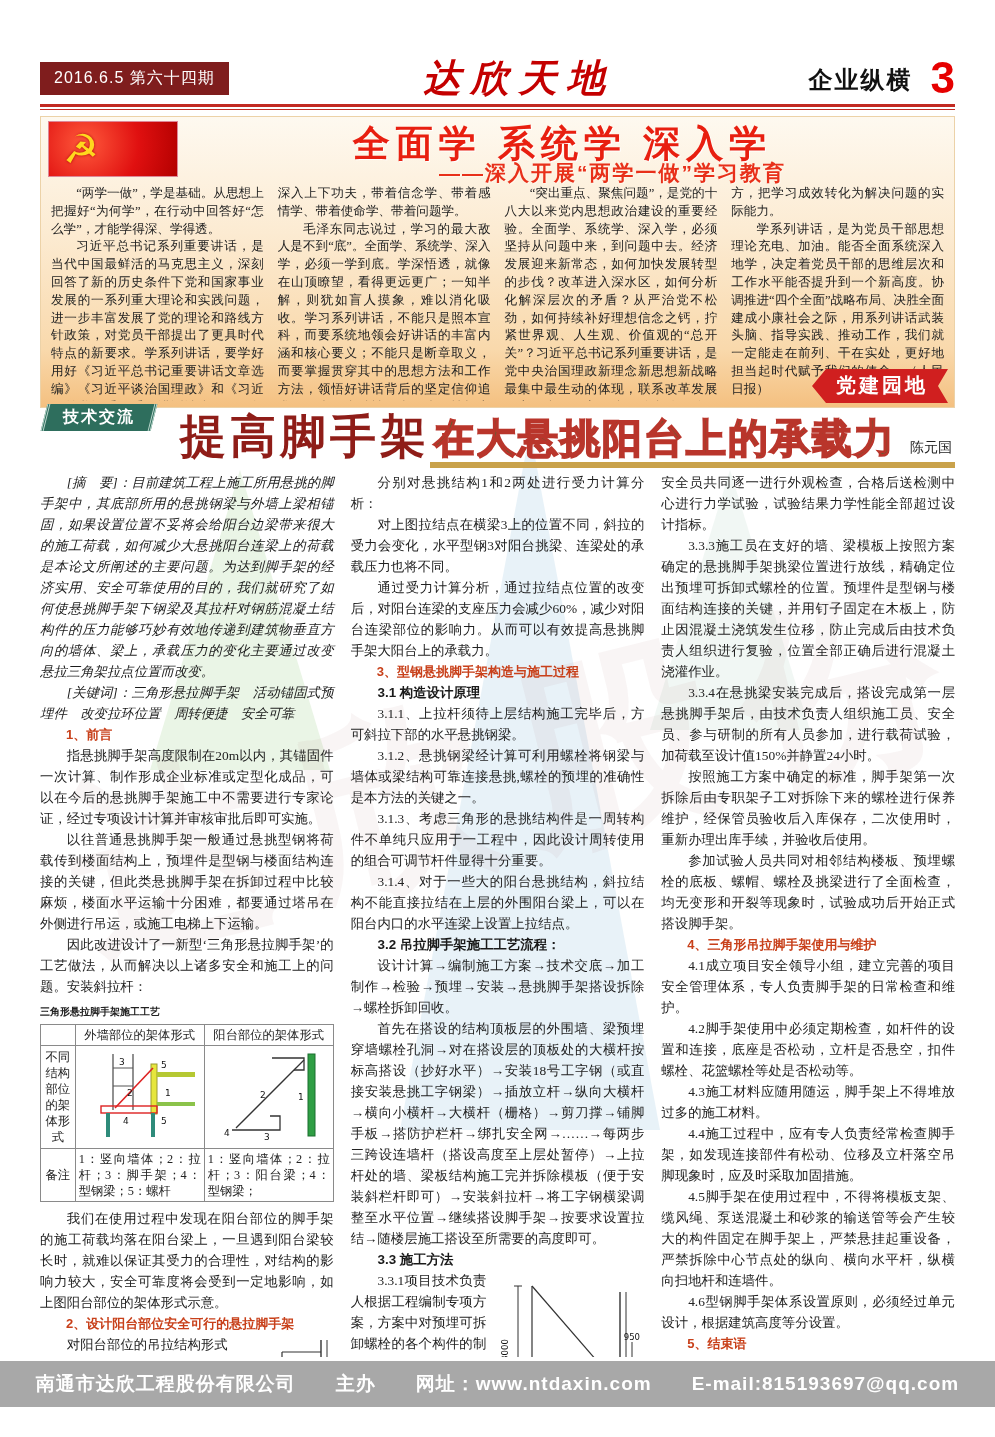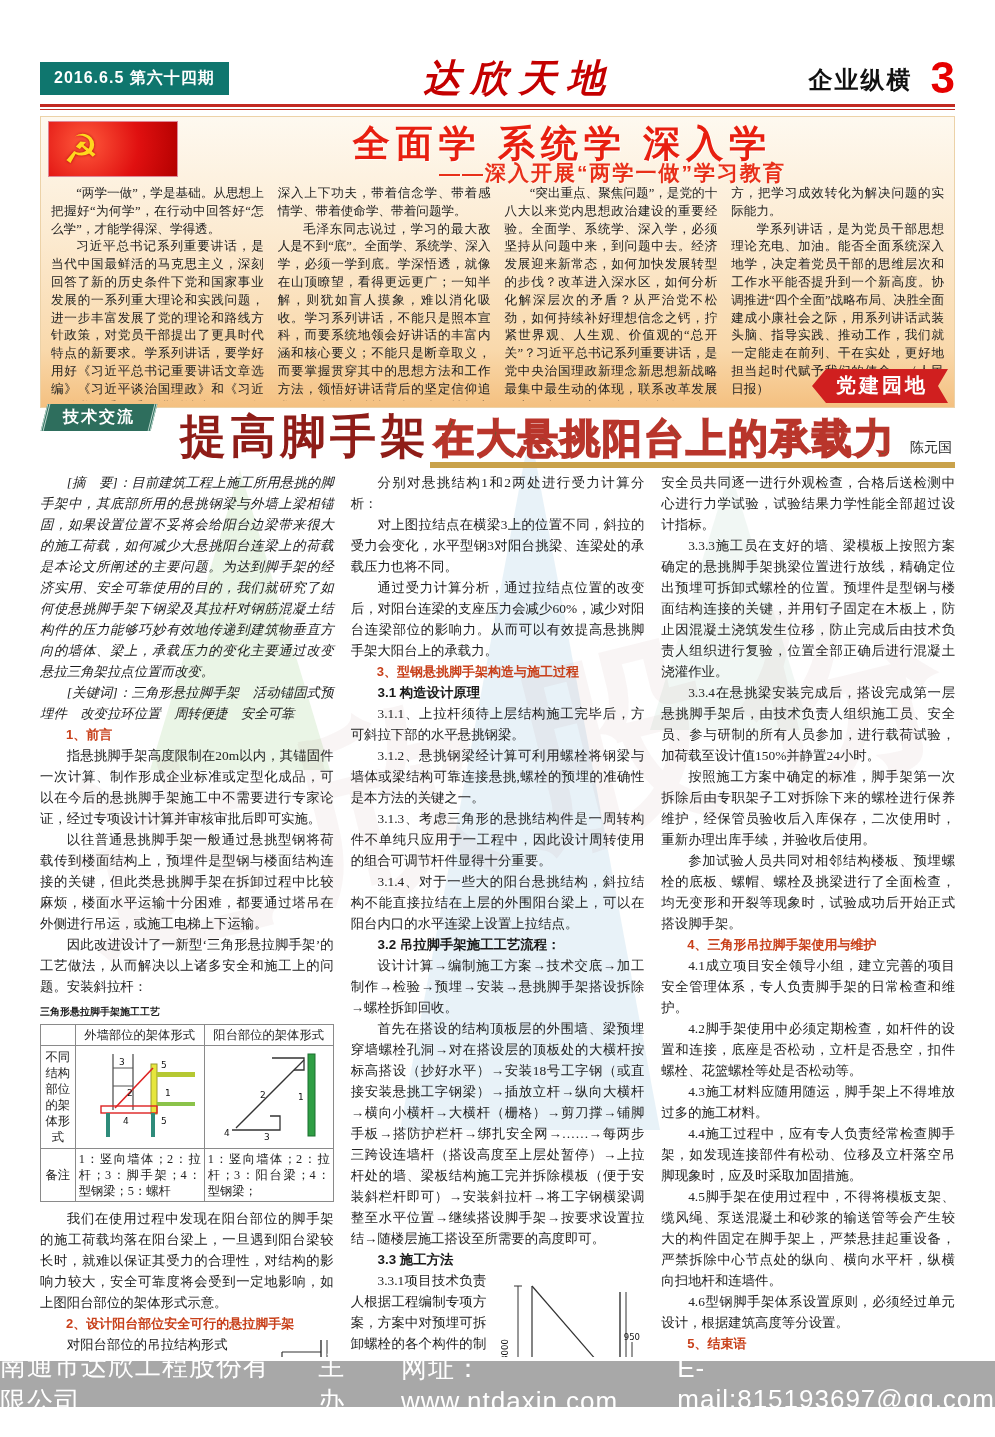--- a/index.html
+++ b/index.html
@@ -13,22 +13,22 @@
   .wm-tri2{left:150px;top:470px;width:0;height:0;border-left:90px solid transparent;
            border-right:90px solid transparent;border-bottom:300px solid rgba(214,236,205,.5);}
   .wm-tri3{left:650px;top:470px;width:0;height:0;border-left:80px solid transparent;
            border-right:80px solid transparent;border-bottom:260px solid rgba(224,238,230,.45);}
   .wm-text{left:60px;top:640px;width:880px;font-size:200px;font-weight:bold;
            color:rgba(170,120,110,.07);transform:rotate(-14deg);letter-spacing:30px;
            font-family:"Liberation Sans",sans-serif;white-space:nowrap;}
 
   
   .hdr{position:absolute;left:40px;right:40px;top:56px;height:44px;display:flex;align-items:center;z-index:2;}
-  .hdr-date{background:#0f766e;color:#fff;font-family:"Liberation Sans",sans-serif;
-            font-size:16px;font-weight:bold;padding:6px 14px;letter-spacing:1px;}
+  .hdr-date{background:#7f1d1d;color:#fff;font-family:"Liberation Sans",sans-serif;
+            font-size:16px;font-weight:normal;padding:6px 14px;letter-spacing:1px;}
   .hdr-mast{flex:1;text-align:center;color:#c40000;font-size:38px;font-weight:bold;
             font-style:italic;letter-spacing:10px;font-family:"Liberation Serif",serif;}
   .hdr-right{display:flex;align-items:flex-end;gap:18px;}
   .hdr-sec{font-size:24px;font-weight:bold;letter-spacing:2px;color:#111;}
   .hdr-page{font-size:44px;line-height:36px;font-weight:bold;color:#e60000;font-family:"Liberation Sans",sans-serif;}
   .hdr-rule{position:absolute;left:40px;right:40px;top:104px;height:6px;z-index:2;
             background:linear-gradient(to bottom,#c22a22 0 3px,#fff 3px 5px,#c22a22 5px 6px);}
 
   
   .banner{position:absolute;left:40px;right:40px;top:116px;height:292px;z-index:1;
@@ -83,21 +83,21 @@
   td.ch{text-align:center;}
   .figcell{text-align:center;}
   .wrap-fig{float:right;margin:2px 0 2px 6px;background:#fff;}
   svg text{font-family:"DejaVu Sans",sans-serif;font-size:9px;fill:#111;}
   svg text.red{fill:#cc2222;font-weight:bold;}
   svg text.dim{font-size:8.5px;}
 
   
   .footer{position:absolute;left:0;right:0;bottom:30px;height:46px;background:#a8a8a8;
           display:flex;align-items:center;justify-content:center;gap:40px;z-index:2;
-          color:#fff;font-family:"Liberation Sans",sans-serif;font-size:26px;letter-spacing:1px;}
+          color:#fff;font-family:"Liberation Sans",sans-serif;font-size:19px;letter-spacing:1px;font-weight:bold;}
 </style>
 </head>
 <body>
 
 <div class="page">
 
   <div class="wm wm-tri1"></div>
   <div class="wm wm-tri2"></div>
   <div class="wm wm-tri3"></div>
   <div class="wm wm-text">达欣股份</div>

